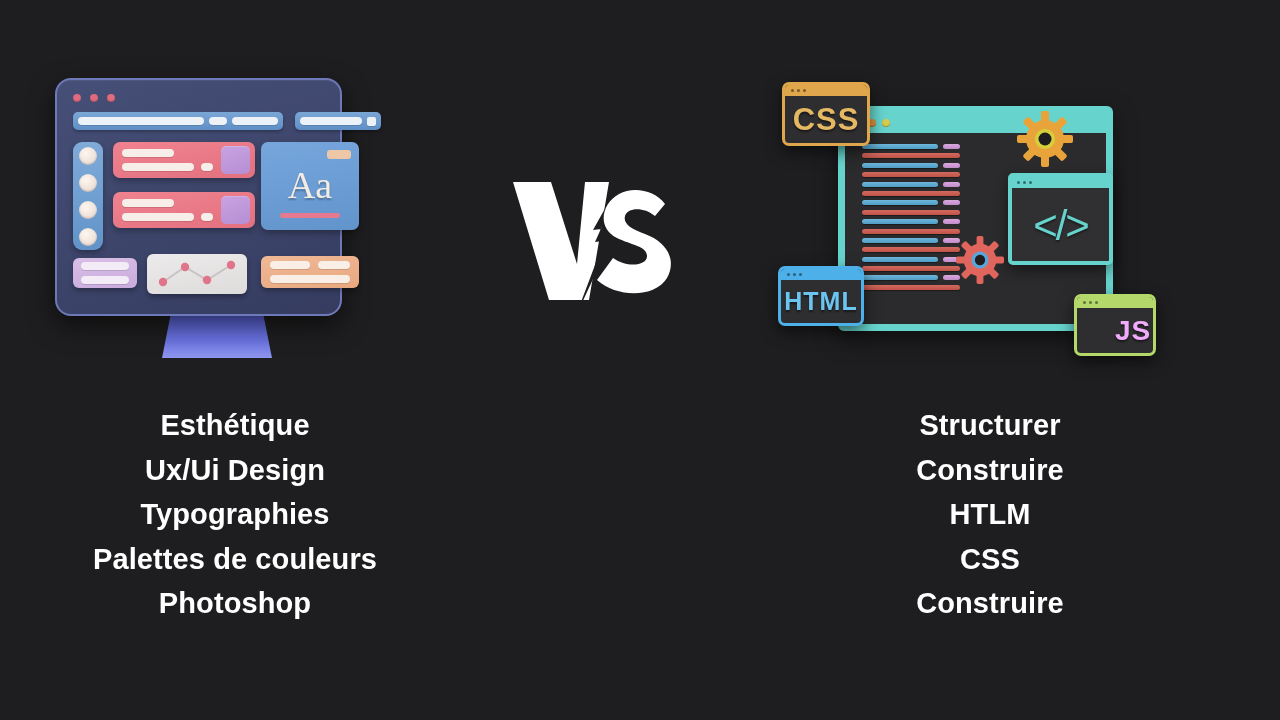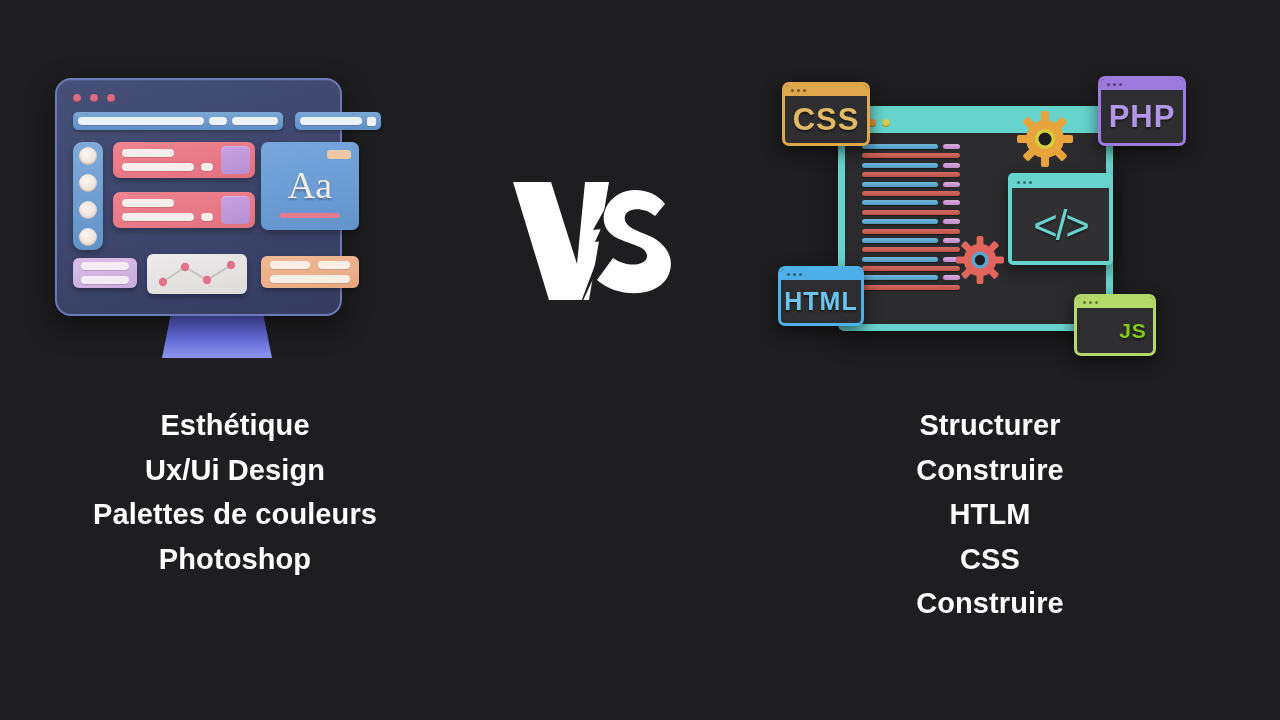--- a/index.html
+++ b/index.html
@@ -415,21 +415,21 @@
     left: 320px; top: 0px; width: 88px; height: 70px;
     border: 3px solid #9b7bdd;
   }
   .badge-php .bbar { background: #9b7bdd; }
   .badge-php .btext { color: #b296e9; font-size: 31px; }
   .badge-js {
     left: 296px; top: 218px; width: 82px; height: 62px;
     border: 3px solid #b4d96a;
   }
   .badge-js .bbar { background: #b4d96a; }
-  .badge-js .btext { color: #84cc16; font-size: 21px; margin-left: 36px; }
+  .badge-js .btext { color: #f0abfc; font-size: 28px; margin-left: 36px; }
 
   
   .col {
     position: absolute;
     top: 403px;
     width: 430px;
     text-align: center;
   }
   .col-left  { left: 20px; }
   .col-right { left: 775px; }
@@ -667,28 +667,20 @@
 
     <div class="badge badge-css">
       <div class="bbar">
           <i></i>
           <i></i>
           <i></i>
         </div>
       <div class="btext">CSS</div>
     </div>
 
-    <div class="badge badge-php">
-      <div class="bbar">
-          <i></i>
-          <i></i>
-          <i></i>
-        </div>
-      <div class="btext">PHP</div>
-    </div>
 
     <div class="badge badge-html">
       <div class="bbar">
           <i></i>
           <i></i>
           <i></i>
         </div>
       <div class="btext">HTML</div>
     </div>
 
@@ -699,20 +691,21 @@
           <i></i>
         </div>
       <div class="btext">JS</div>
     </div>
 
   </div>
 
   <div class="col col-left">
     <div class="line">Esthétique</div>
     <div class="line">Ux/Ui Design</div>
+    <div class="line">Typographies</div>
     <div class="line">Palettes de couleurs</div>
     <div class="line">Photoshop</div>
   </div>
 
   <div class="col col-right">
     <div class="line">Structurer</div>
     <div class="line">Construire</div>
     <div class="line">HTLM</div>
     <div class="line">CSS</div>
     <div class="line">Construire</div>

